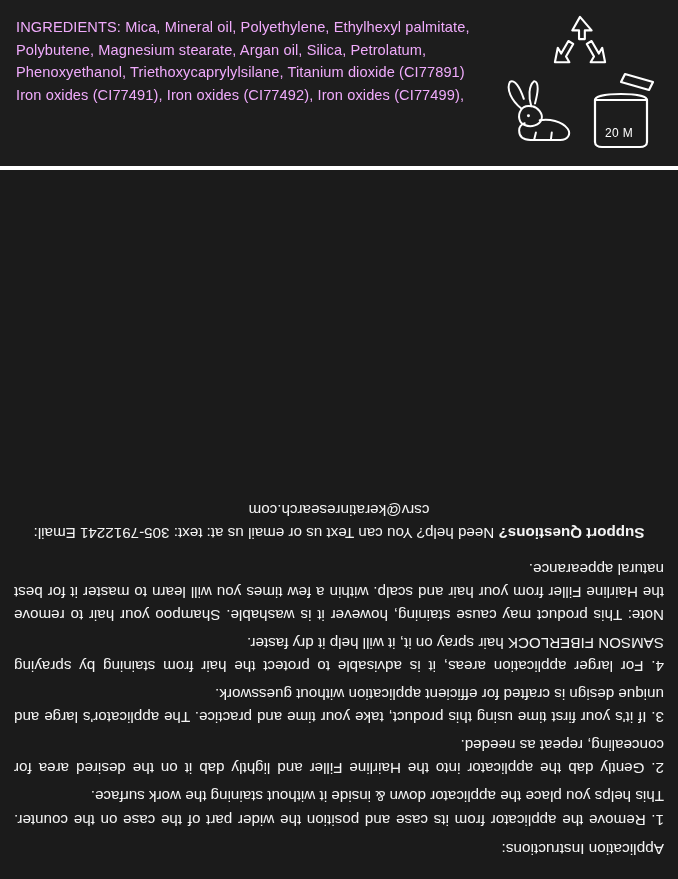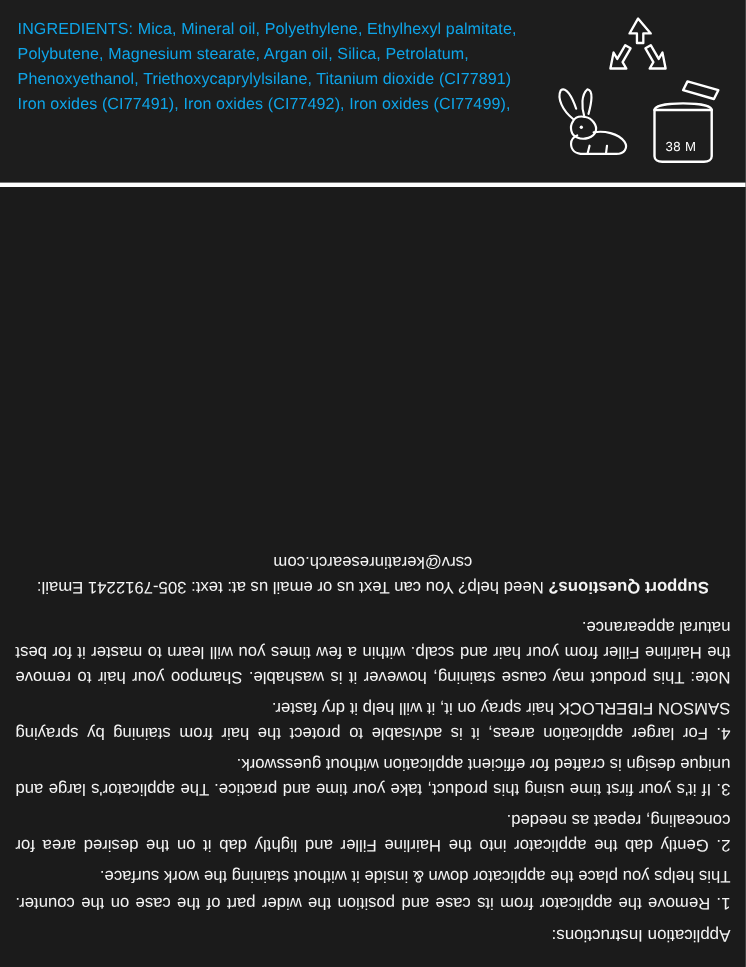--- a/index.html
+++ b/index.html
@@ -26,21 +26,21 @@
     height: 170px;
     background: #1d1d1d;
     border-bottom: 4px solid #ffffff;
     box-sizing: border-box;
   }
   .ingredients-text {
     position: absolute;
     left: 16px;
     top: 16px;
     width: 470px;
-    color: #0ea5e9;
+    color: #f0abfc;
     font-size: 14.6px;
     line-height: 1.55;
     letter-spacing: 0.1px;
   }
   
   .icon-cluster {
     position: absolute;
     right: 14px;
     top: 14px;
     width: 175px;
@@ -156,21 +156,21 @@
 
       <svg class="pao-icon" viewBox="0 0 74 80">
         <g fill="none" stroke="#ffffff" stroke-width="2.2" stroke-linejoin="round" stroke-linecap="round">
 
           <path d="M40 4 L68 12 L64 20 L36 12 Z"></path>
 
           <path d="M10 30 L62 30 L62 72 C62 75 59 77 55 77 L17 77 C13 77 10 75 10 72 Z"></path>
           <path d="M10 30 C10 26 22 24 36 24 C50 24 62 26 62 30"></path>
         </g>
       </svg>
-      <div class="pao-label">38 M</div>
+      <div class="pao-label">20 M</div>
     </div>
   </div>
 
   <div class="instructions-panel">
     <div class="instructions-inner">
       <div class="heading">Application Instructions:</div>
       <div class="step">1. Remove the applicator from its case and position the wider part of the case on the counter. This helps you place the applicator down &amp; inside it without staining the work surface.</div>
       <div class="step">2. Gently dab the applicator into the Hairline Filler and lightly dab it on the desired area for concealing, repeat as needed.</div>
       <div class="step">3. If it's your first time using this product, take your time and practice. The applicator's large and unique design is crafted for efficient application without guesswork.</div>
       <div class="step">4. For larger application areas, it is advisable to protect the hair from staining by spraying SAMSON FIBERLOCK hair spray on it, it will help it dry faster.</div>

